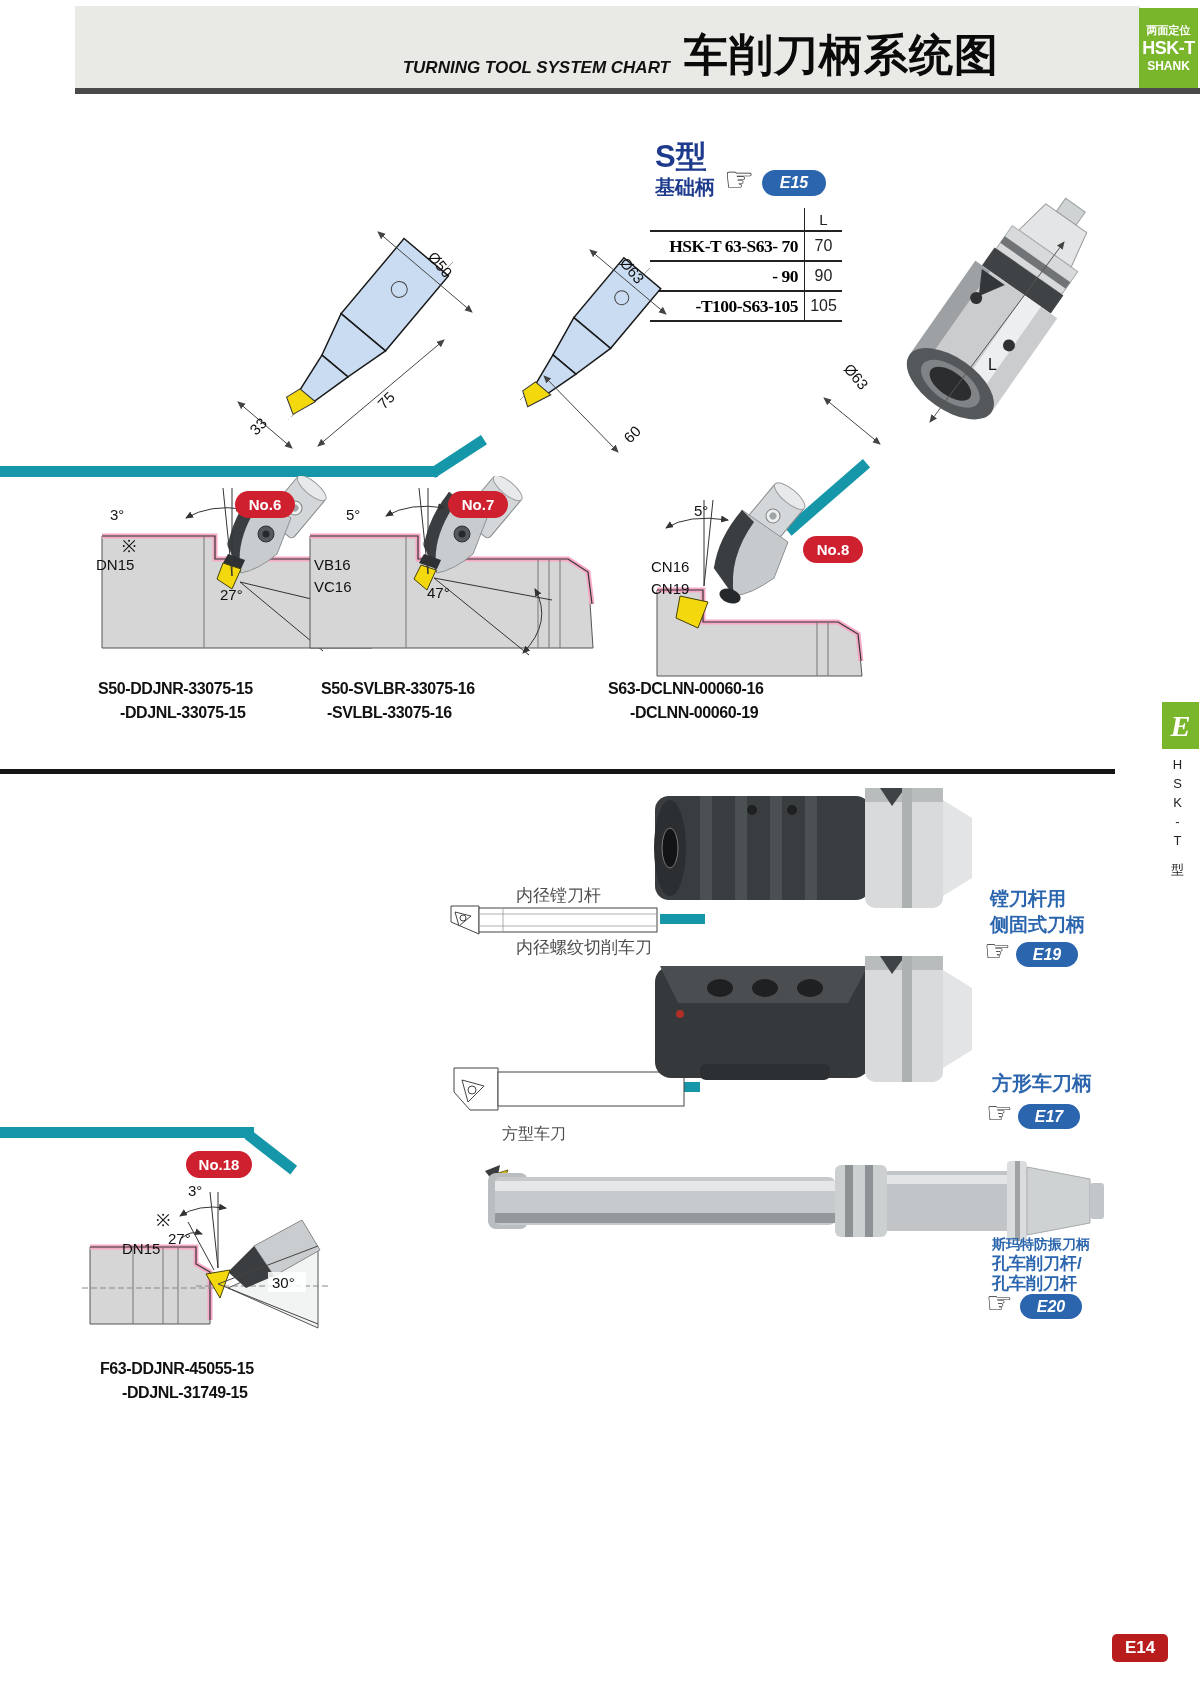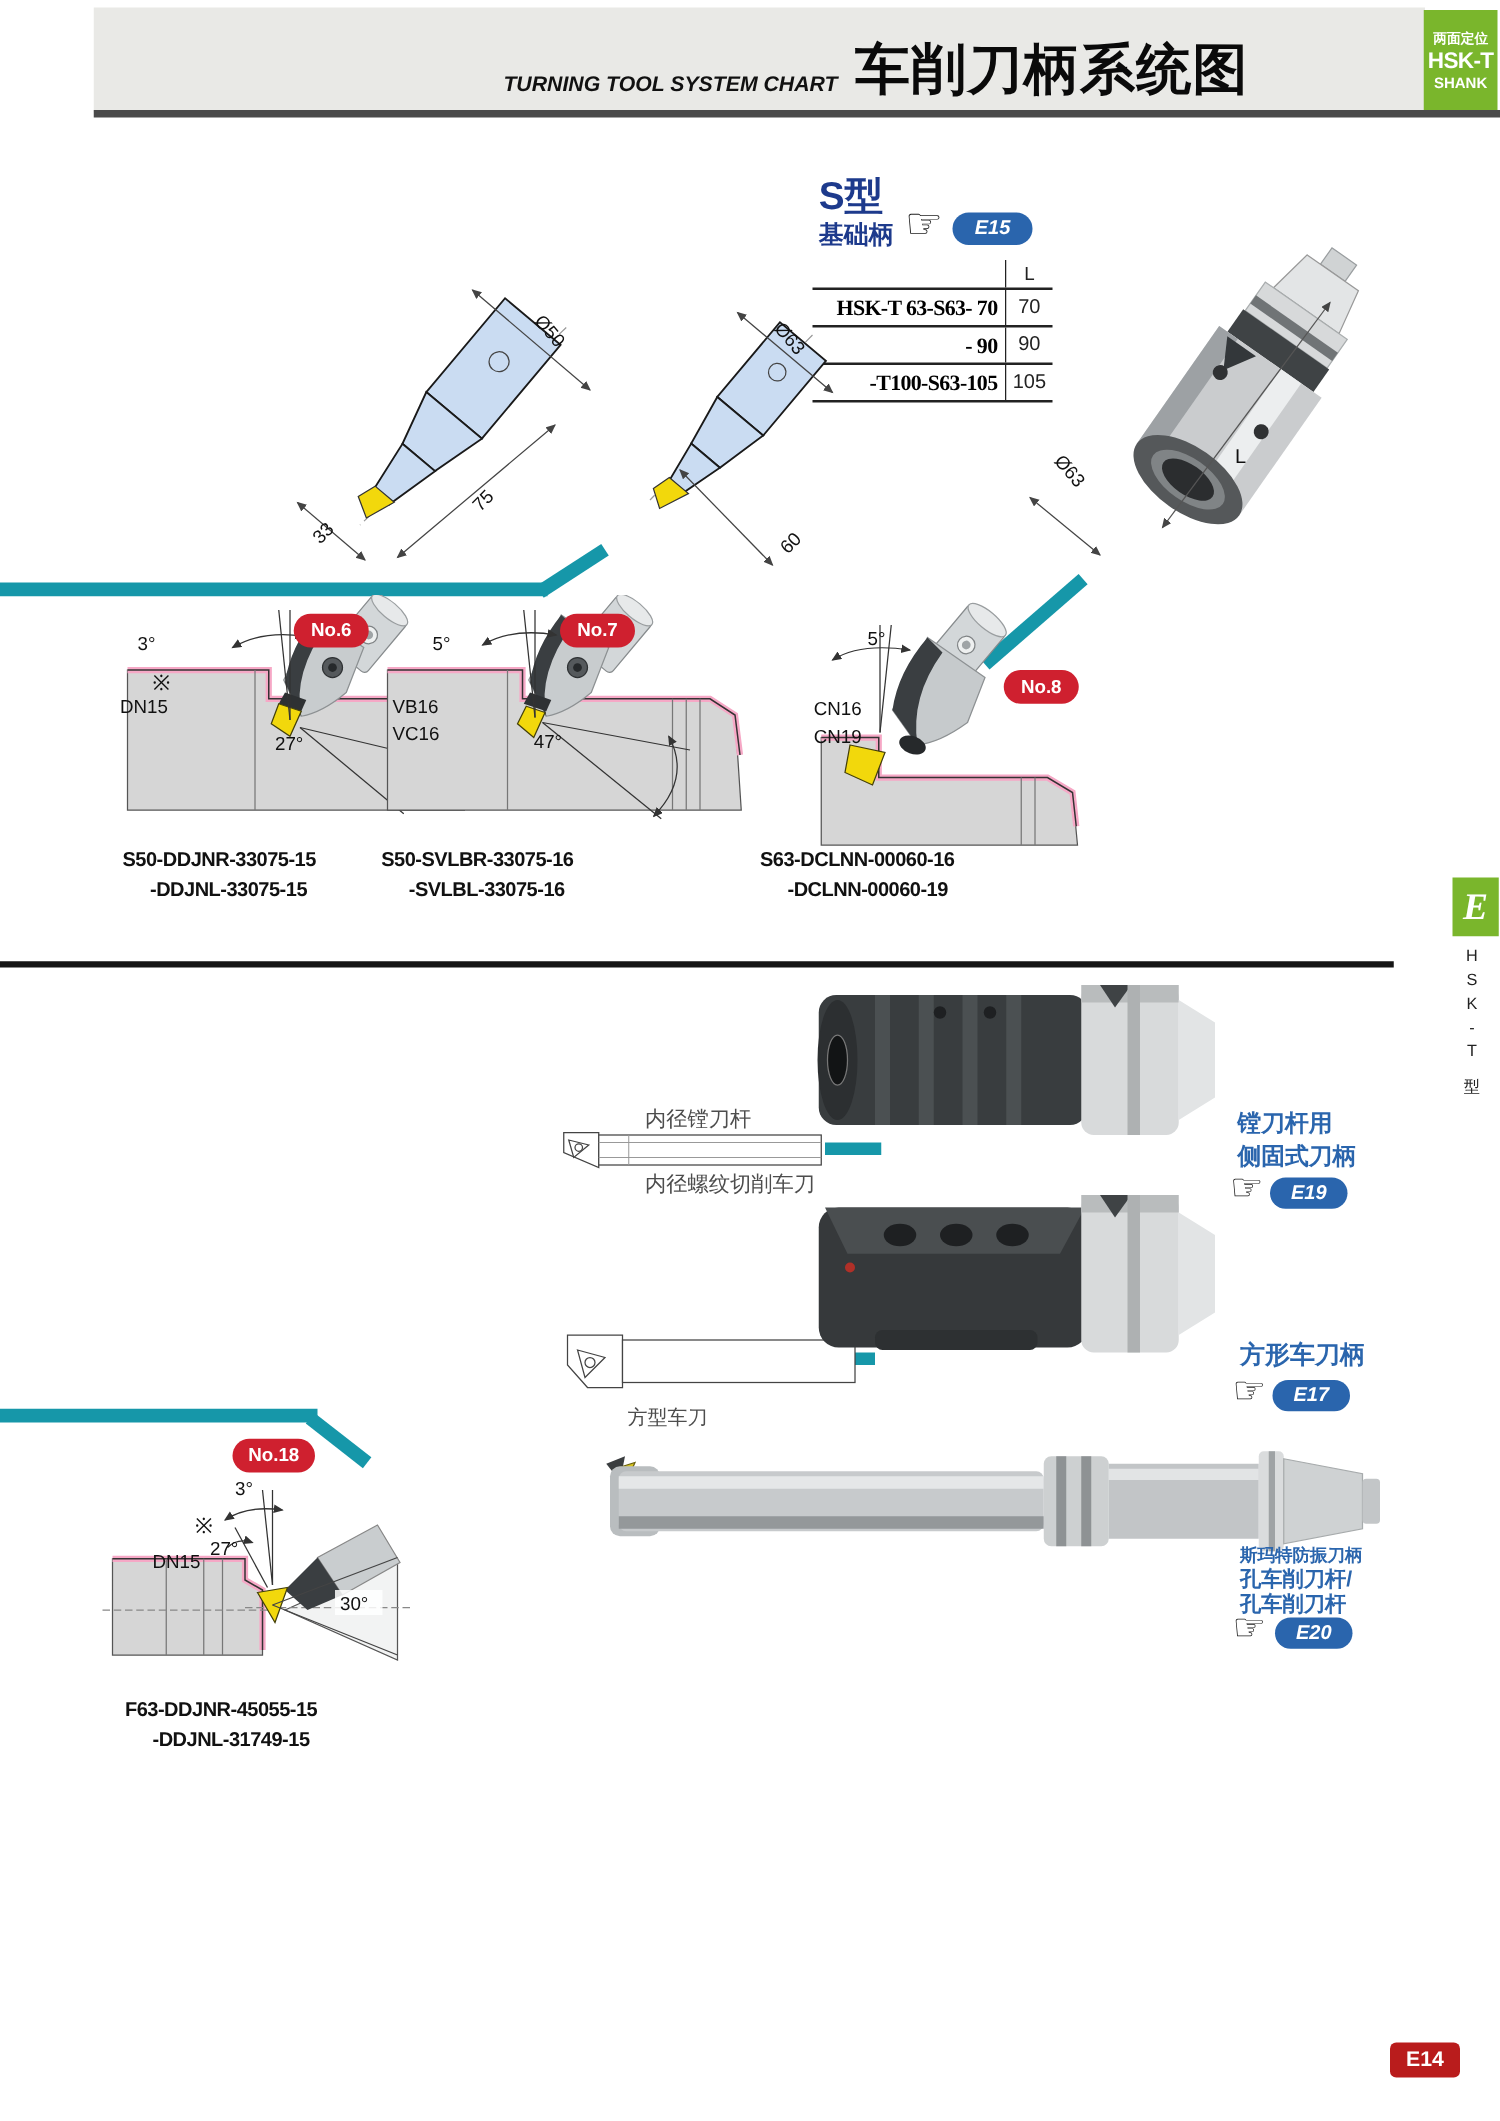--- a/index.html
+++ b/index.html
@@ -267,21 +267,21 @@
     <text x="59" y="96" font-size="15">CN16</text>
     <text x="59" y="118" font-size="15">CN19</text>
   </svg>
 
   <div class="pill pill-red" style="left:235px;top:491px;">No.6</div>
   <div class="pill pill-red" style="left:448px;top:491px;">No.7</div>
   <div class="pill pill-red" style="left:803px;top:536px;">No.8</div>
 
   <div class="pn" style="left:98px;top:680px;">S50-DDJNR-33075-15</div>
   <div class="pn" style="left:120px;top:704px;">-DDJNL-33075-15</div>
-  <div class="pn" style="left:305px;top:680px;">S50-SVLBR-33075-16</div>
+  <div class="pn" style="left:321px;top:680px;">S50-SVLBR-33075-16</div>
   <div class="pn" style="left:327px;top:704px;">-SVLBL-33075-16</div>
   <div class="pn" style="left:608px;top:680px;">S63-DCLNN-00060-16</div>
   <div class="pn" style="left:630px;top:704px;">-DCLNN-00060-19</div>
 
   <div class="divider"></div>
   <div class="etab">E</div>
   <div class="vert">HSK-T型</div>
 
   <div class="lbl cn-gray" style="left:516px;top:884px;">内径镗刀杆</div>
   <svg class="abs" style="left:445px;top:896px;" width="270" height="48" viewBox="0 0 270 48">

